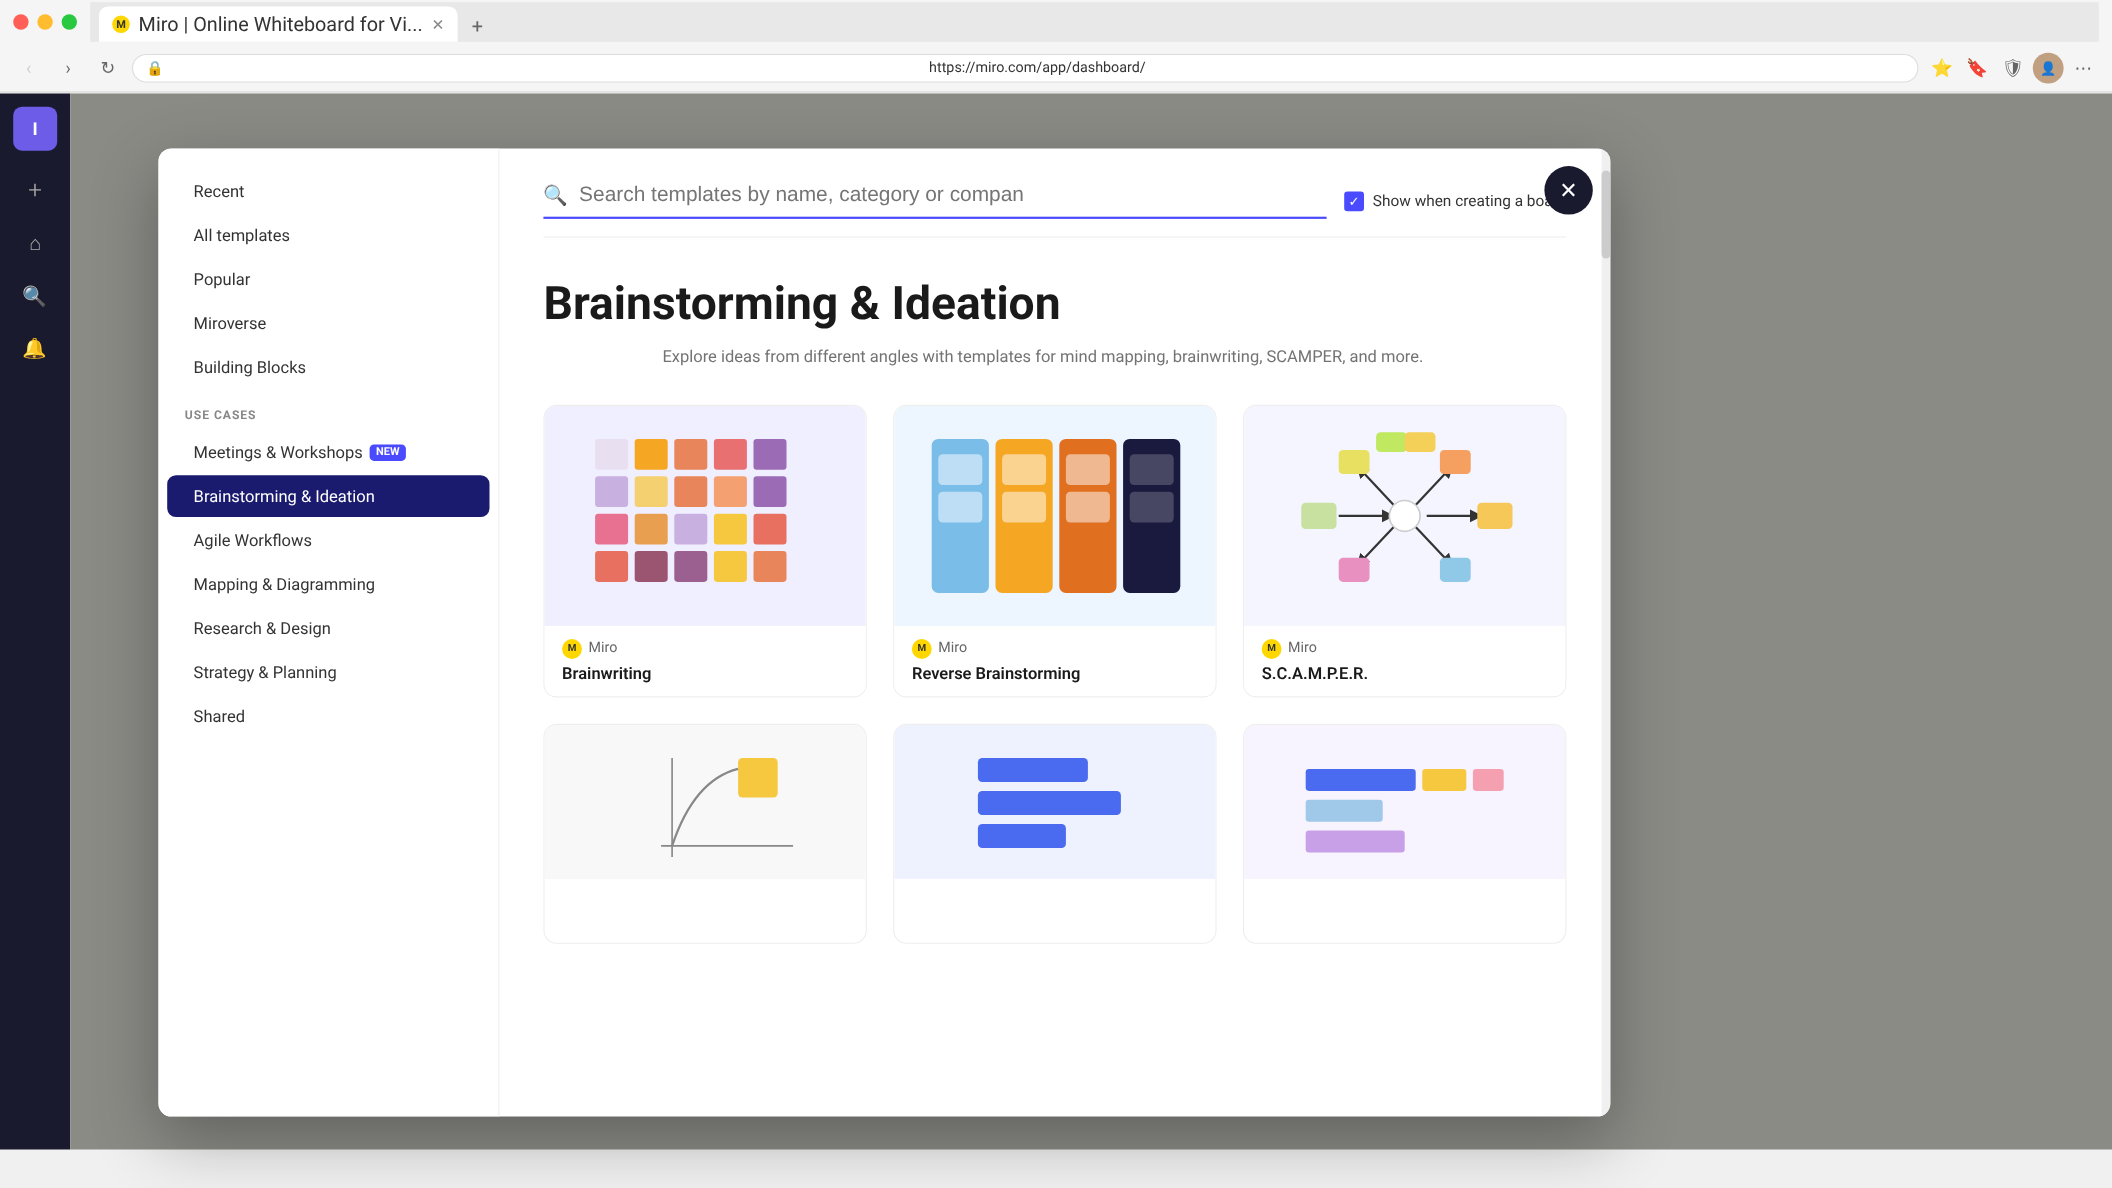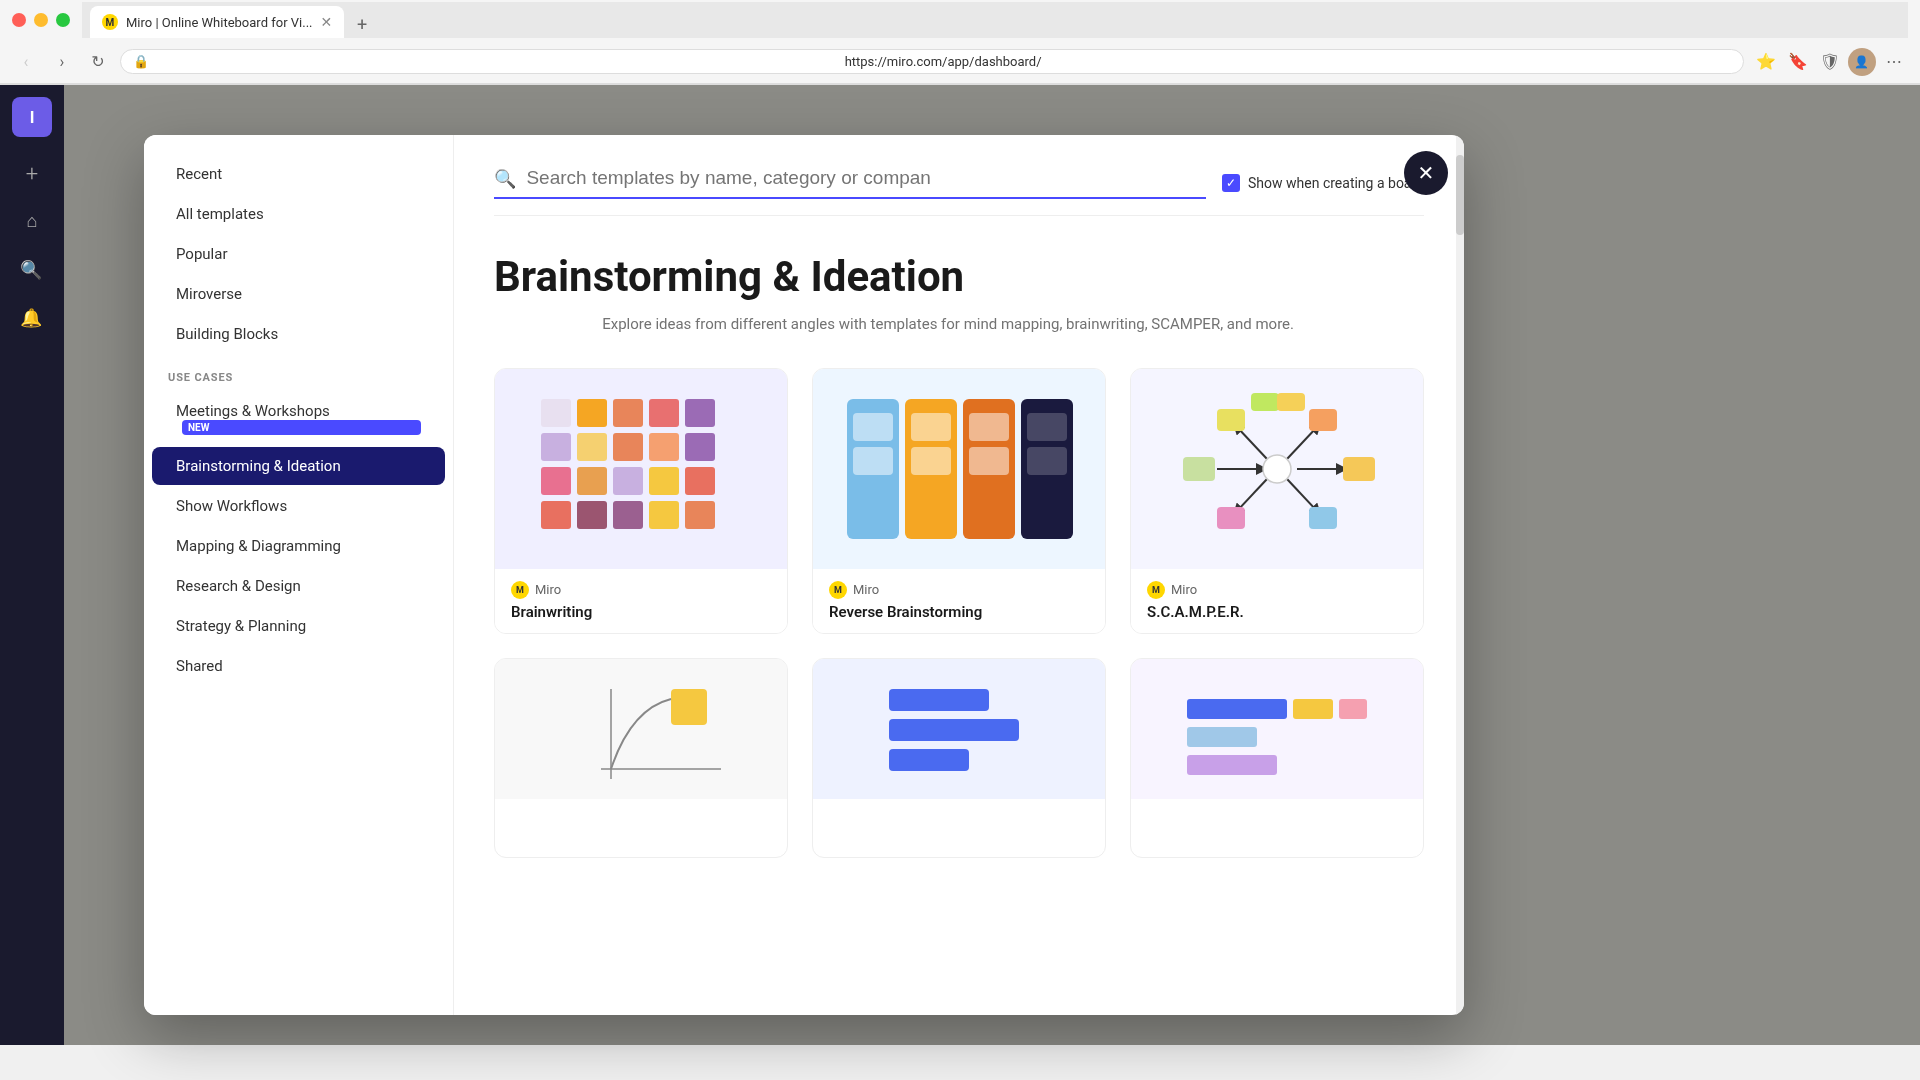--- a/index.html
+++ b/index.html
@@ -58,21 +58,21 @@
     }
     .tab-favicon {
       width: 16px; height: 16px;
       background: #ffd700;
       border-radius: 50%;
       display: flex; align-items: center; justify-content: center;
       font-size: 10px;
       font-weight: bold;
       color: #333;
     }
-    .tab-title { flex: 1; overflow: hidden; text-overflow: ellipsis; white-space: nowrap; font-size: 13px; }
+    .tab-title { flex: 1; overflow: hidden; text-overflow: ellipsis; white-space: nowrap; font-size: 18px; }
     .tab-close { font-size: 14px; color: #888; cursor: pointer; }
     .new-tab-btn {
       margin-left: 4px;
       width: 28px; height: 28px;
       display: flex; align-items: center; justify-content: center;
       font-size: 18px; color: #666; cursor: pointer;
     }
     .address-bar {
       display: flex;
       align-items: center;
@@ -445,29 +445,29 @@
           </div>
           <div class="sidebar-nav-item">
             <span>Miroverse</span>
           </div>
           <div class="sidebar-nav-item">
             <span>Building Blocks</span>
           </div>
 
           <div class="sidebar-section-label">USE CASES</div>
 
-          <div class="sidebar-nav-item" style="display:flex; flex-direction:column;">
+          <div class="sidebar-nav-item" style="display:flex; align-items:center;">
             <span>Meetings &amp; Workshops</span>
             <span class="new-badge">NEW</span>
           </div>
           <div class="sidebar-nav-item active">
             <span>Brainstorming &amp; Ideation</span>
           </div>
           <div class="sidebar-nav-item">
-            <span>Show Workflows</span>
+            <span>Agile Workflows</span>
           </div>
           <div class="sidebar-nav-item">
             <span>Mapping &amp; Diagramming</span>
           </div>
           <div class="sidebar-nav-item">
             <span>Research &amp; Design</span>
           </div>
           <div class="sidebar-nav-item">
             <span>Strategy &amp; Planning</span>
           </div>

